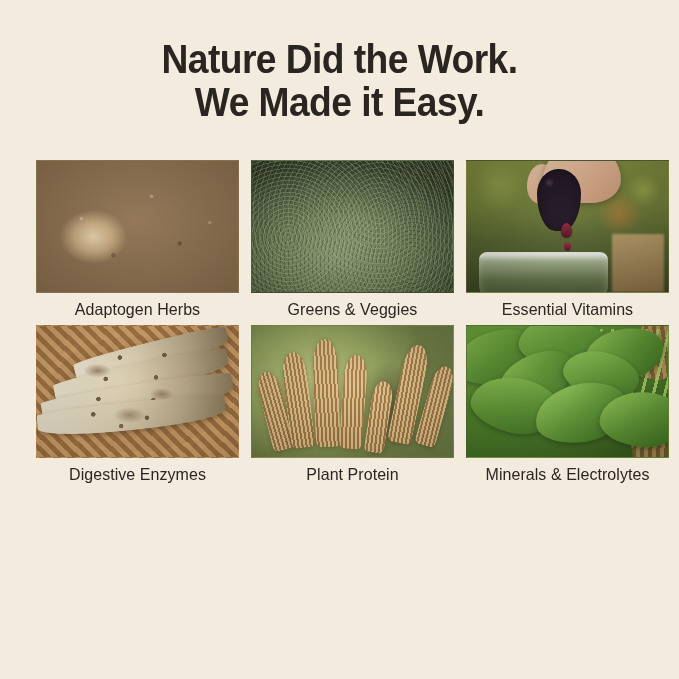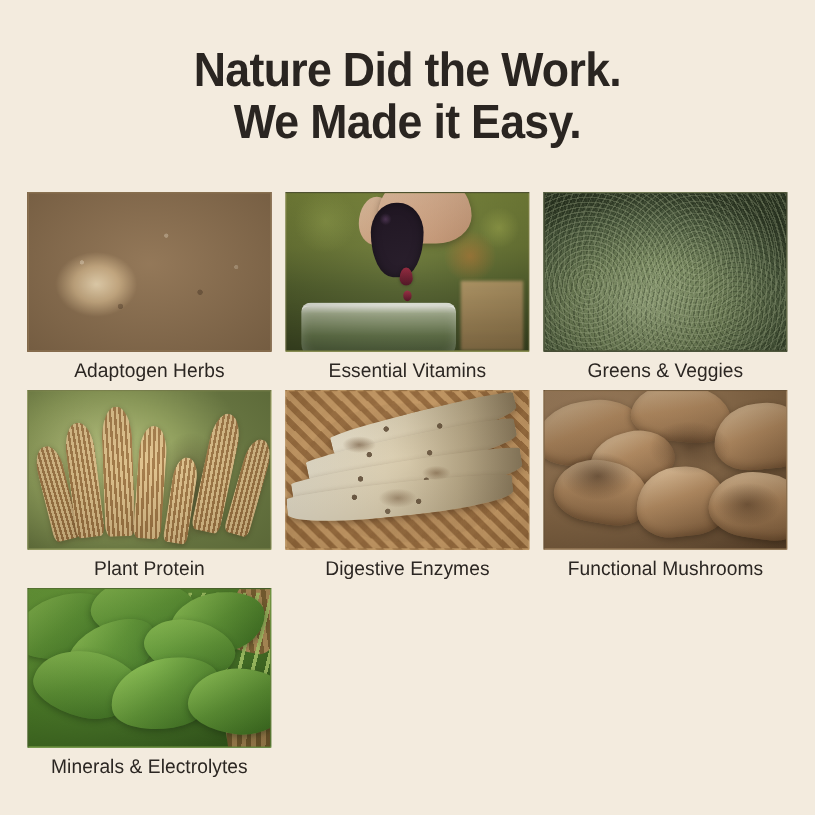--- a/index.html
+++ b/index.html
@@ -41,21 +41,21 @@
     transform-origin: center top;
   }
   .headline-line {
     display: block;
     white-space: nowrap;
   }
 
   
   .grid {
     position: absolute;
-    left: 23px;
+    left: 36px;
     top: 160px;
     width: 633px;
     display: grid;
     grid-template-columns: repeat(3, 203px);
     grid-template-rows: repeat(3, auto);
     column-gap: 12px;
     row-gap: 0px;
   }
 
   .cell {
@@ -553,80 +553,67 @@
   <div class="grid">
 
     <div class="cell">
       <div class="thumb img-adaptogen">
         <div class="speck"></div>
       </div>
       <div class="caption">Adaptogen Herbs</div>
     </div>
 
     <div class="cell">
+      <div class="thumb img-greens">
+        <div class="speck"></div>
+      </div>
+      <div class="caption">Greens &amp; Veggies</div>
+    </div>
+
+    <div class="cell">
       <div class="thumb img-vitamins">
         <div class="v-bokeh"></div>
         <div class="v-jar"></div>
         <div class="v-hand2"></div>
         <div class="v-hand"></div>
         <div class="v-berry"></div>
         <div class="v-drop"></div>
         <div class="v-drop2"></div>
         <div class="v-glass"></div>
       </div>
       <div class="caption">Essential Vitamins</div>
     </div>
 
+
     <div class="cell">
-      <div class="thumb img-greens">
-        <div class="speck"></div>
+      <div class="thumb img-enzymes">
+        <div class="de-basket-in"></div>
+        <div class="de-root de-r4"></div>
+        <div class="de-root de-r3"></div>
+        <div class="de-root de-r1"></div>
+        <div class="de-root de-r2"></div>
+        <div class="de-blotch"></div>
       </div>
-      <div class="caption">Greens &amp; Veggies</div>
+      <div class="caption">Digestive Enzymes</div>
     </div>
-
 
     <div class="cell">
       <div class="thumb img-protein">
         <div class="pp-shadow"></div>
         <div class="pp-spike pp-s1"></div>
         <div class="pp-spike pp-s2"></div>
         <div class="pp-spike pp-s3"></div>
         <div class="pp-spike pp-s4"></div>
         <div class="pp-spike pp-s5"></div>
         <div class="pp-spike pp-s6"></div>
         <div class="pp-spike pp-s7"></div>
       </div>
       <div class="caption">Plant Protein</div>
     </div>
 
-    <div class="cell">
-      <div class="thumb img-enzymes">
-        <div class="de-basket-in"></div>
-        <div class="de-root de-r4"></div>
-        <div class="de-root de-r3"></div>
-        <div class="de-root de-r1"></div>
-        <div class="de-root de-r2"></div>
-        <div class="de-blotch"></div>
-      </div>
-      <div class="caption">Digestive Enzymes</div>
-    </div>
-
-    <div class="cell">
-      <div class="thumb img-mushrooms">
-        <div class="fm-frond fm-f1"></div>
-        <div class="fm-frond fm-f2"></div>
-        <div class="fm-frond fm-f3"></div>
-        <div class="fm-frond fm-f7"></div>
-        <div class="fm-frond fm-f4"></div>
-        <div class="fm-frond fm-f5"></div>
-        <div class="fm-frond fm-f6"></div>
-        <div class="fm-dark"></div>
-      </div>
-      <div class="caption">Functional Mushrooms</div>
-    </div>
 
 
     <div class="cell">
       <div class="thumb img-minerals">
         <div class="mn-basket"></div>
         <div class="mn-basket2"></div>
         <div class="mn-stems"></div>
         <div class="mn-leaf mn-l1"></div>
         <div class="mn-leaf mn-l2"></div>
         <div class="mn-leaf mn-l3"></div>

